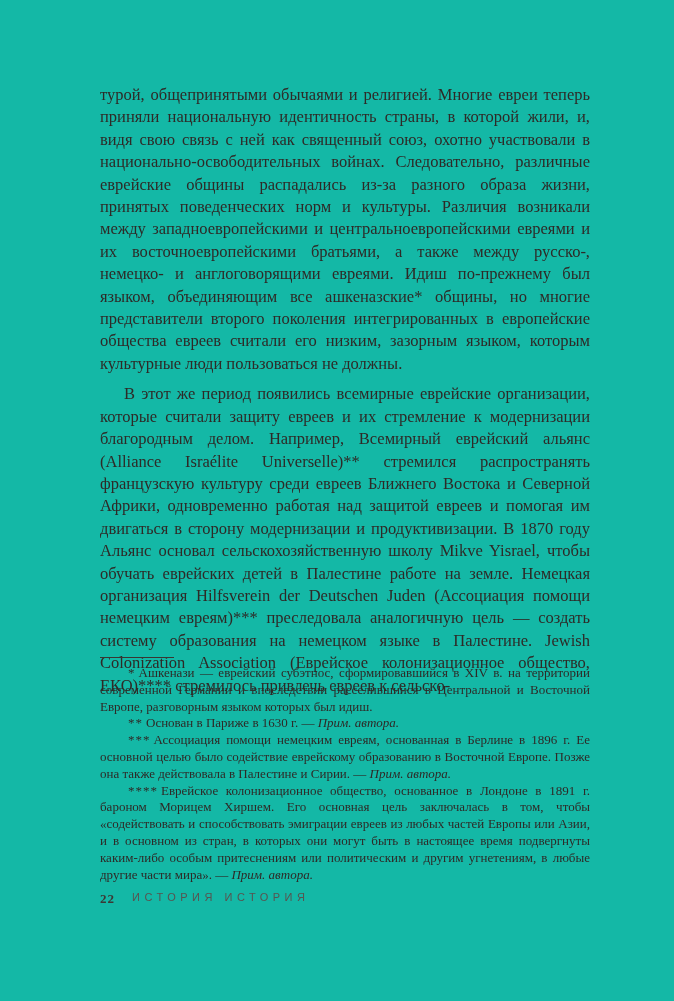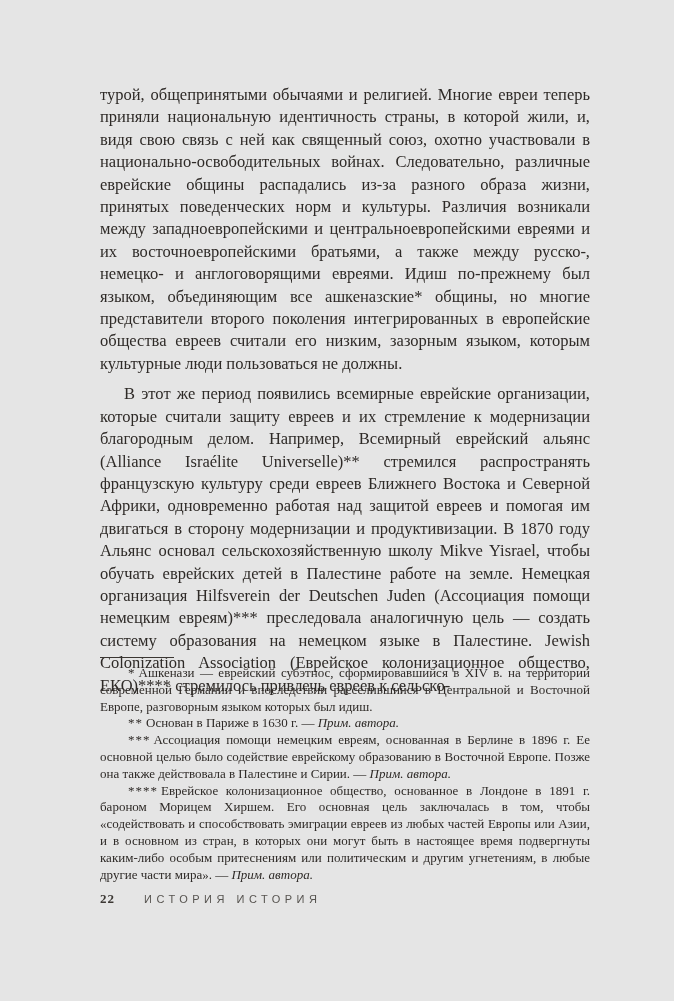--- a/index.html
+++ b/index.html
@@ -4,21 +4,21 @@
 <style>
   html, body {
     margin: 0;
     padding: 0;
     background: #ffffff;
   }
   .page {
     position: relative;
     width: 674px;
     height: 1001px;
-    background: #e5e5e5;
+    background: #14b8a6;
     overflow: hidden;
     font-family: "Liberation Serif", serif;
     color: #2e2a27;
   }
   .body-text {
     position: absolute;
     top: 84px;
     left: 100px;
     width: 490px;
     font-size: 16.5px;
@@ -48,22 +48,22 @@
   .fn-marker {
     letter-spacing: 1px;
     margin-right: 3px;
   }
   .fn-note { font-style: italic; }
   .running-footer {
     position: absolute;
     top: 891px;
     left: 100px;
     display: flex;
-    align-items: center;
-    gap: 29px;
+    align-items: flex-start;
+    gap: 17px;
   }
   .page-num {
     font-family: "Liberation Serif", serif;
     font-weight: bold;
     font-size: 13px;
     letter-spacing: 1px;
     color: #3c3834;
   }
   .running-title {
     font-family: "Liberation Sans", sans-serif;

